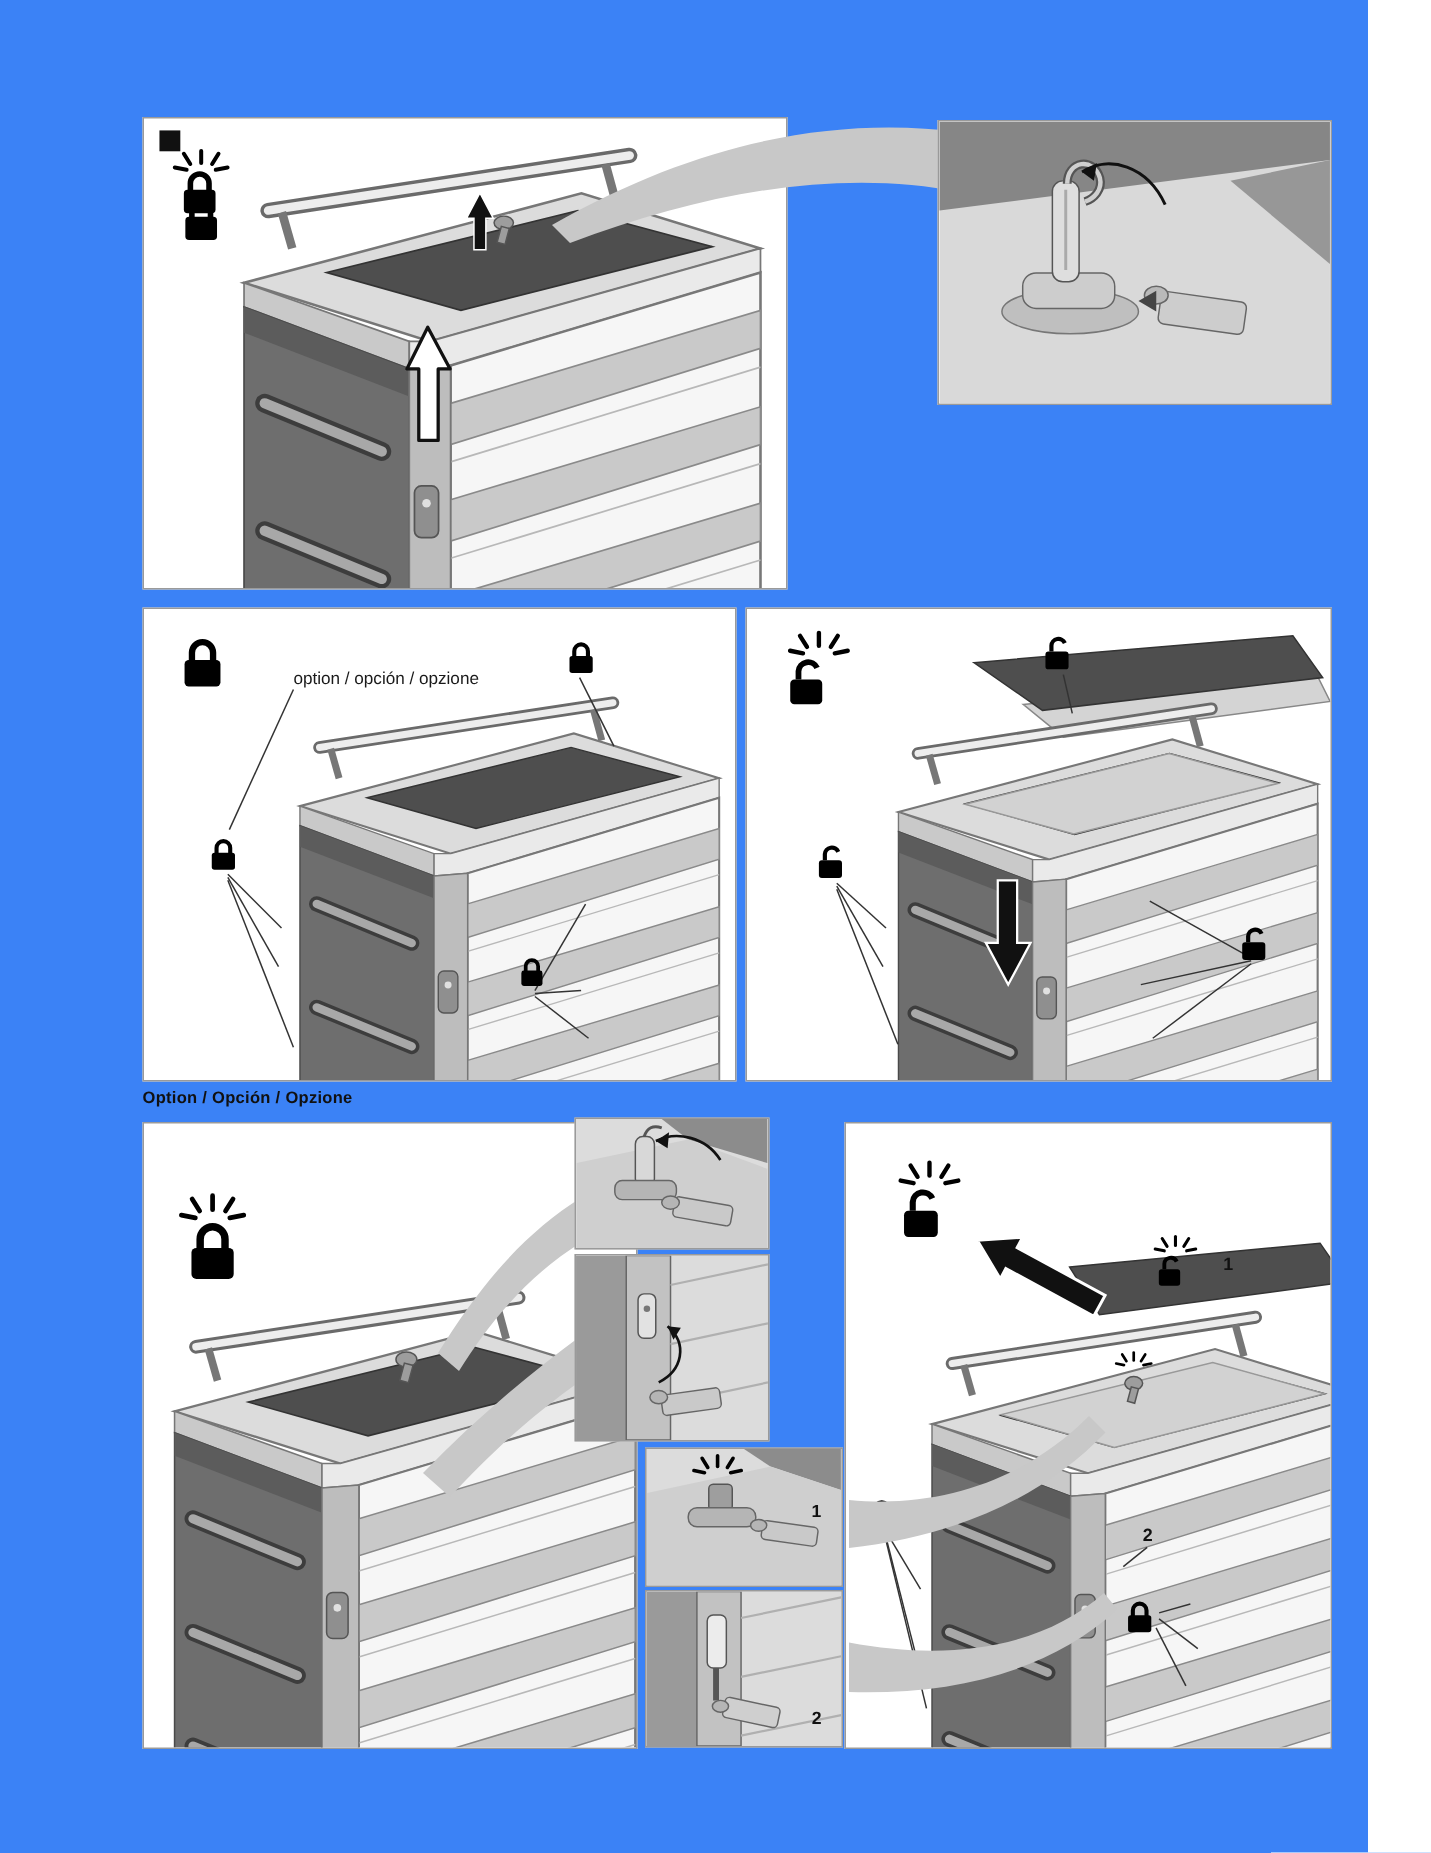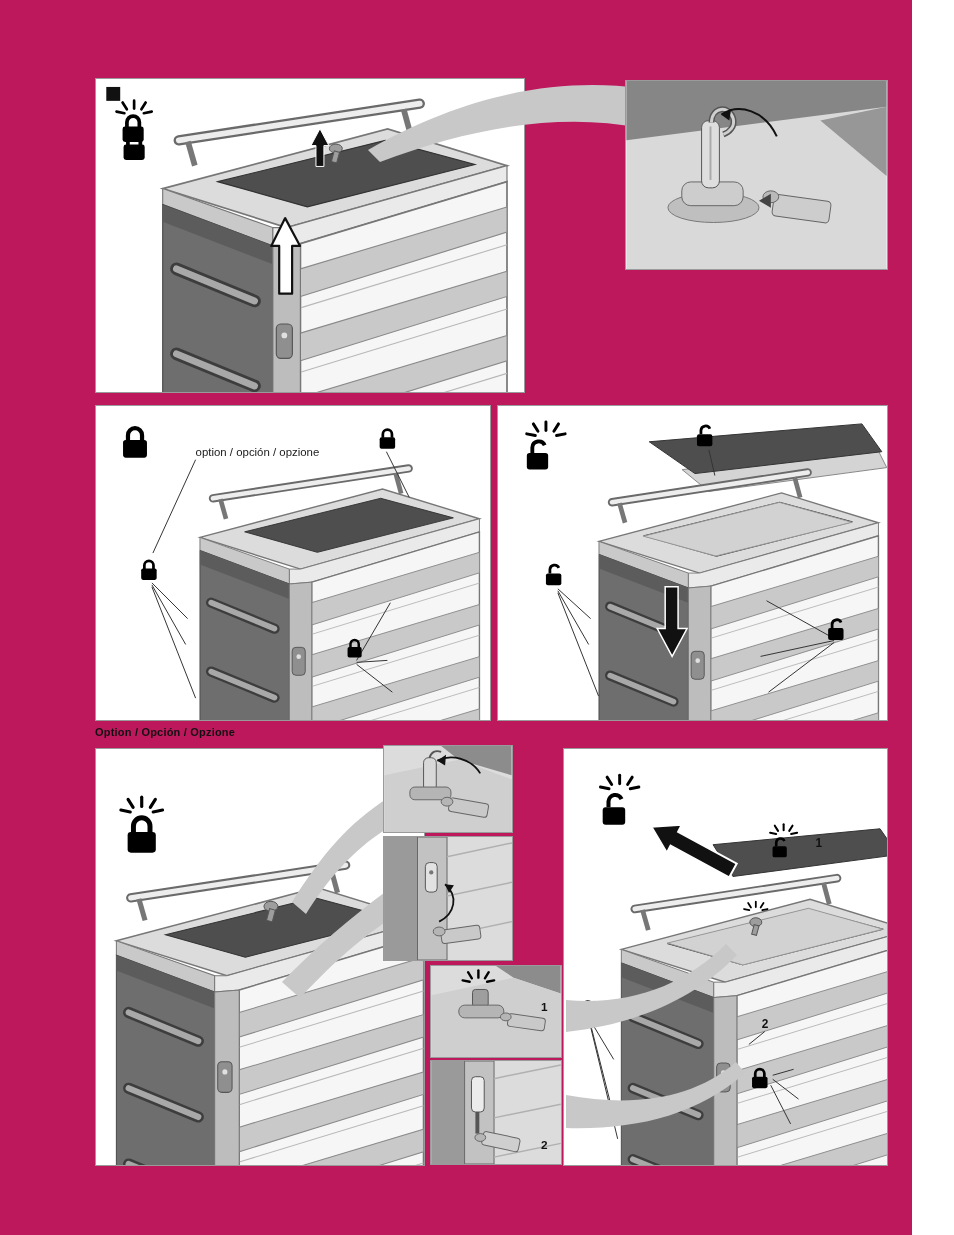--- a/index.html
+++ b/index.html
@@ -1,21 +1,21 @@
 <!DOCTYPE html>
 <html><head>
 <meta charset="utf-8">
 <style>
   * { margin:0; padding:0; box-sizing:border-box; }
   html,body { background:#ffffff; }
   body {
     width:954px; height:1235px; position:relative;
     font-family:"Liberation Sans", sans-serif;
   }
-  .page { position:relative; width:912px; height:1235px; background:#be185d; overflow:hidden; }
+  .page { position:relative; width:912px; height:1235px; background:#3b82f6; overflow:hidden; }
   .panel {
     position:absolute; border:1px solid #9a9a9a; background:#fff;
     overflow:hidden; z-index:1;
   }
   .detail-box {
     position:absolute; border:1px solid #9a9a9a; background:#dcdcdc;
     overflow:hidden; z-index:10;
   }
   .z-top { z-index:10; }
   .overlay {

